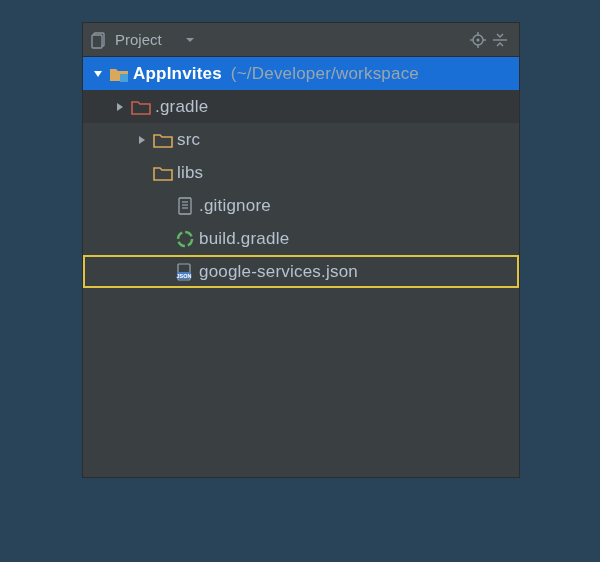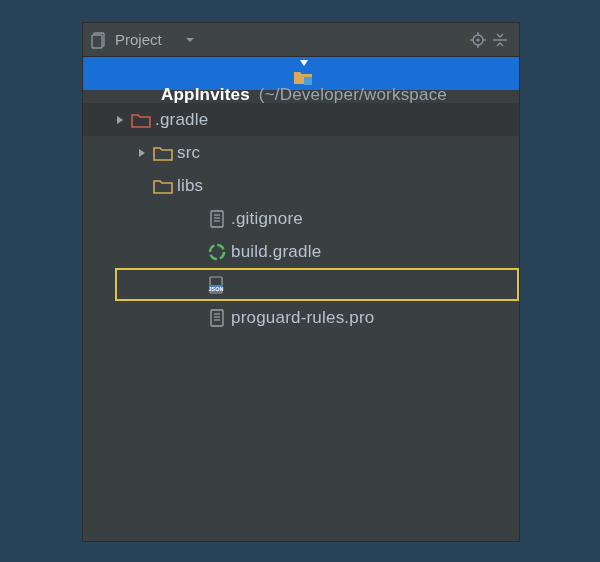--- a/index.html
+++ b/index.html
@@ -10,21 +10,21 @@
     font-family: "Lucida Grande", "Segoe UI", sans-serif;
     font-size: 16px;
     color: #b6c2cf;
     overflow: hidden;
   }
   .panel {
     position: absolute;
     left: 82px;
     top: 22px;
     width: 438px;
-    height: 520px;
+    height: 456px;
     background: #3a3f41;
     border: 1px solid #2a2c2d;
     overflow: hidden;
   }
   .toolbar {
     height: 34px;
     background: #3f4447;
     border-bottom: 1px solid #2a2c2d;
     display: flex;
     align-items: center;
@@ -40,21 +40,20 @@
   .row {
     display: flex;
     align-items: center;
     height: 33px;
     white-space: nowrap;
     padding-left: 6px;
   }
   .row.selected {
     background: #1a6fd6;
     color: #ffffff;
-    flex-direction: column;
   }
   .row.highlight {
     outline: 2px solid #e0c341;
     outline-offset: -2px;
   }
   .row .arrow {
     width: 18px;
     display: flex;
     justify-content: center;
     align-items: center;
@@ -64,27 +63,27 @@
     display: flex;
     justify-content: center;
     align-items: center;
     margin-right: 2px;
   }
   .row .label {
     font-size: 17px;
     letter-spacing: 0.2px;
   }
   .row.selected .label { font-weight: bold; }
-  .row.shade { background: #333739; margin-top: 13px; }
+  .row.shade { background: #333739; }
   .row .path { color: #9aa6ad; font-weight: normal; margin-left:4px;}
   .row .bold { font-weight: bold; color:#dca95c;}
   .indent0 { padding-left: 6px; }
   .indent1 { padding-left: 28px; }
   .indent2 { padding-left: 50px; }
-  .indent3 { padding-left: 72px; margin-left: 32px; }
+  .indent3 { padding-left: 72px; }
 </style>
 </head>
 <body>
 
 <div class="panel">
 
   <div class="toolbar">
     <span class="proj-icon">
       <svg width="18" height="18" viewBox="0 0 18 18">
         <rect x="3" y="2" width="10" height="13" rx="1" fill="none" stroke="#8a949c" stroke-width="1.4"></rect>
@@ -203,29 +202,18 @@
 
     <div class="row highlight indent3">
       <span class="arrow"></span>
       <span class="icon">
         <svg width="18" height="18" viewBox="0 0 18 18">
           <rect x="2" y="1" width="12" height="16" rx="1" fill="none" stroke="#9aa6ad" stroke-width="1.2"></rect>
           <rect x="1" y="9" width="14" height="7" rx="1" fill="#4a7fc4"></rect>
           <text x="8" y="14.6" font-size="5.5" text-anchor="middle" fill="#fff" font-family="sans-serif" font-weight="bold">JSON</text>
         </svg>
       </span>
-    </div>
-
-    <div class="row indent3">
-      <span class="arrow"></span>
-      <span class="icon">
-        <svg width="16" height="18" viewBox="0 0 16 18">
-          <rect x="2" y="1" width="12" height="16" rx="1" fill="none" stroke="#9aa6ad" stroke-width="1.3"></rect>
-          <line x1="5" y1="5" x2="11" y2="5" stroke="#9aa6ad" stroke-width="1.2"></line>
-          <line x1="5" y1="8" x2="11" y2="8" stroke="#9aa6ad" stroke-width="1.2"></line>
-          <line x1="5" y1="11" x2="11" y2="11" stroke="#9aa6ad" stroke-width="1.2"></line>
-        </svg>
-      </span>
-      <span class="label">proguard-rules.pro</span>
-    </div>
+      <span class="label">google-services.json</span>
+    </div>
+
 
   </div>
 </div>
 
 </body></html>

